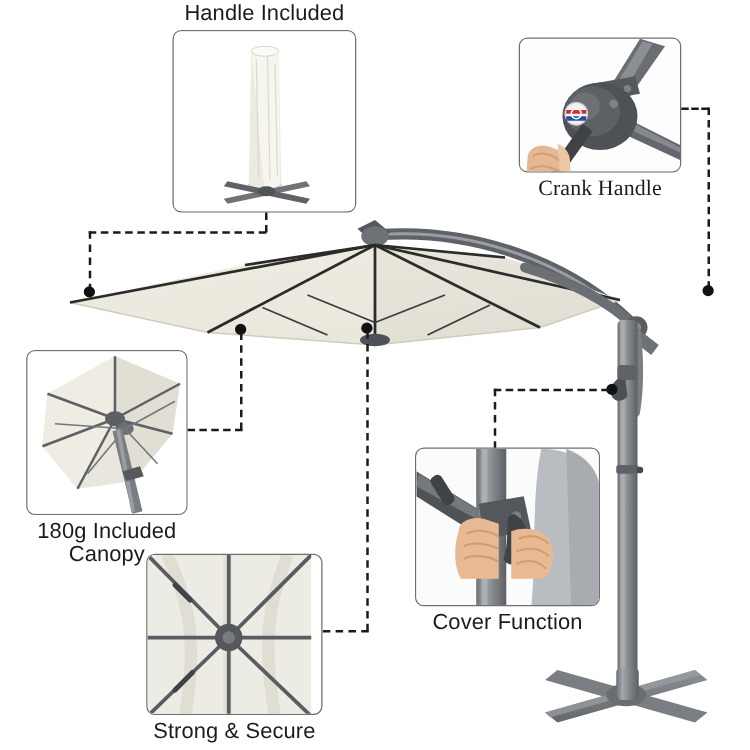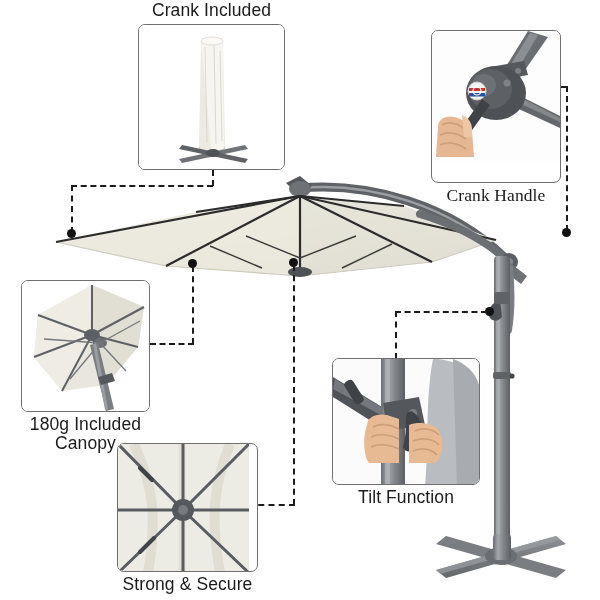--- a/index.html
+++ b/index.html
@@ -176,24 +176,24 @@
         <path d="M62,16 C62,12 84,12 84,16 L85,122 C85,127 72,127 72,122 Z" fill="#f6f5ef"></path>
         <ellipse cx="73" cy="16" rx="11" ry="4" fill="#fbfaf6" stroke="#d8d5ca" stroke-width=".8"></ellipse>
         <path d="M66,22 L68,118 M75,20 L77,119 M81,26 L83,116" stroke="#dcd9cf" stroke-width="1" fill="none"></path>
         <path d="M60,122 C60,128 86,128 86,122" fill="none" stroke="#c9c6bb" stroke-width="1"></path>
 
         <path d="M40,134 L106,120 L109,124 L43,138 Z" fill="#6f7276"></path>
         <path d="M43,120 L109,134 L106,138 L40,124 Z" fill="#5f6266"></path>
         <ellipse cx="74" cy="128" rx="7" ry="4" fill="#4f5256"></ellipse>
       </svg>
     </div>
-    <div class="label above">Crank Included</div>
-  </div>
-
-  <div class="callout" style="left:431px;top:30px;width:130px;height:153px;font-family:Liberation Serif, serif;">
+    <div class="label above">Handle Included</div>
+  </div>
+
+  <div class="callout" style="left:415px;top:30px;width:130px;height:108px;font-family:Liberation Serif, serif;">
     <div class="frame">
       <svg viewBox="0 0 130 130" width="130" height="130">
         <rect width="130" height="130" fill="#fdfdfd"></rect>
 
         <path d="M60,58 L96,0 L116,6 L74,66 Z" fill="#6a6d71"></path>
         <path d="M64,58 L98,2 L106,4 L72,62 Z" fill="#8b8e92"></path>
 
         <path d="M78,60 L130,86 L130,98 L74,72 Z" fill="#63666a"></path>
         <path d="M80,62 L130,88 L130,92 L78,68 Z" fill="#85888c"></path>
 
@@ -317,16 +317,16 @@
         <path d="M40,68 C48,64 58,66 66,70" fill="none" stroke="#ce9e78" stroke-width="1.6"></path>
         <path d="M38,78 C46,74 58,76 66,80" fill="none" stroke="#ce9e78" stroke-width="1.6"></path>
         <path d="M38,88 C46,84 58,86 66,90" fill="none" stroke="#ce9e78" stroke-width="1.6"></path>
 
         <path d="M76,66 C86,62 100,64 106,72 C112,82 110,98 102,104 L76,104 Z" fill="#e8ba93"></path>
         <path d="M82,72 C90,68 100,70 106,76" fill="none" stroke="#ce9e78" stroke-width="1.6"></path>
         <path d="M80,82 C90,78 100,80 106,86" fill="none" stroke="#ce9e78" stroke-width="1.6"></path>
         <path d="M80,92 C90,88 98,90 104,96" fill="none" stroke="#ce9e78" stroke-width="1.6"></path>
       </svg>
     </div>
-    <div class="label below">Tilt Function</div>
+    <div class="label below">Cover Function</div>
   </div>
 
 </div>
 
 </body></html>

